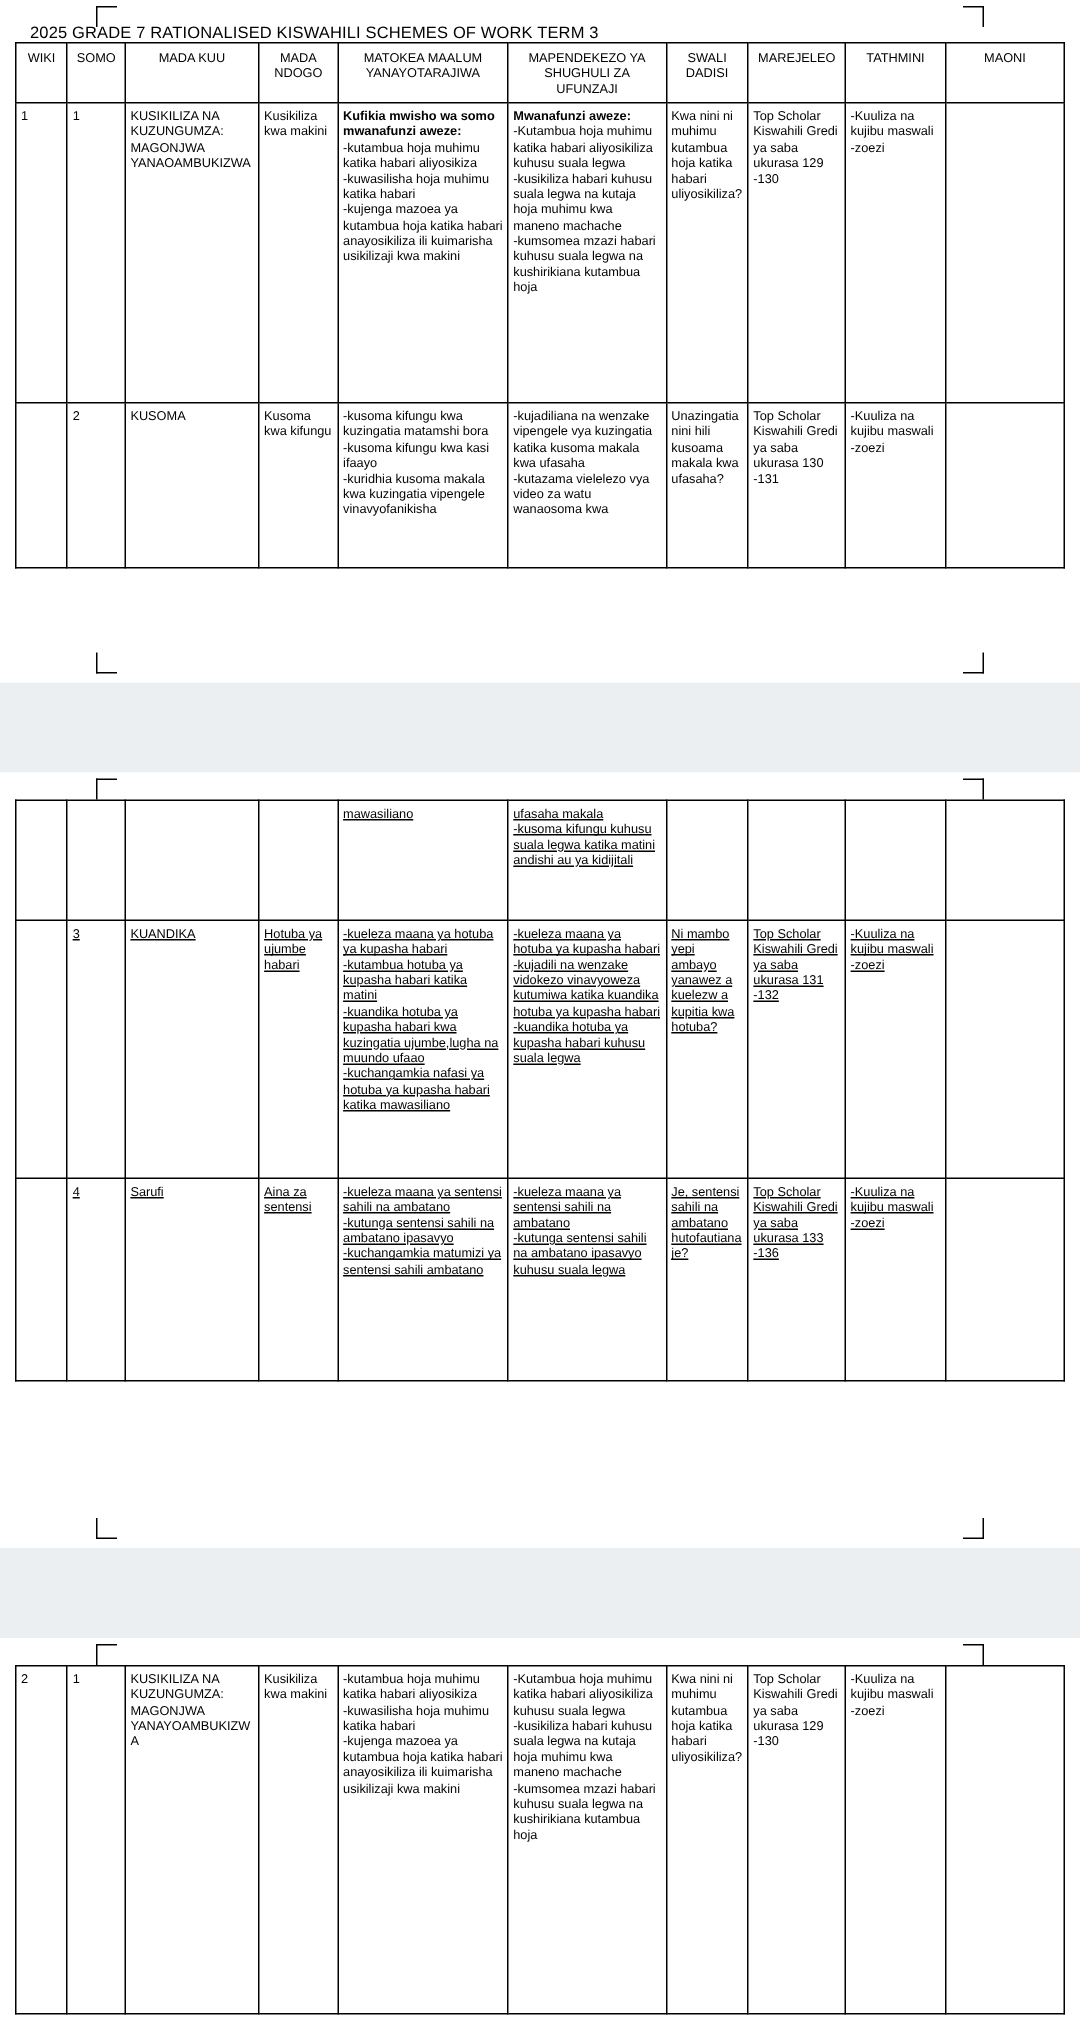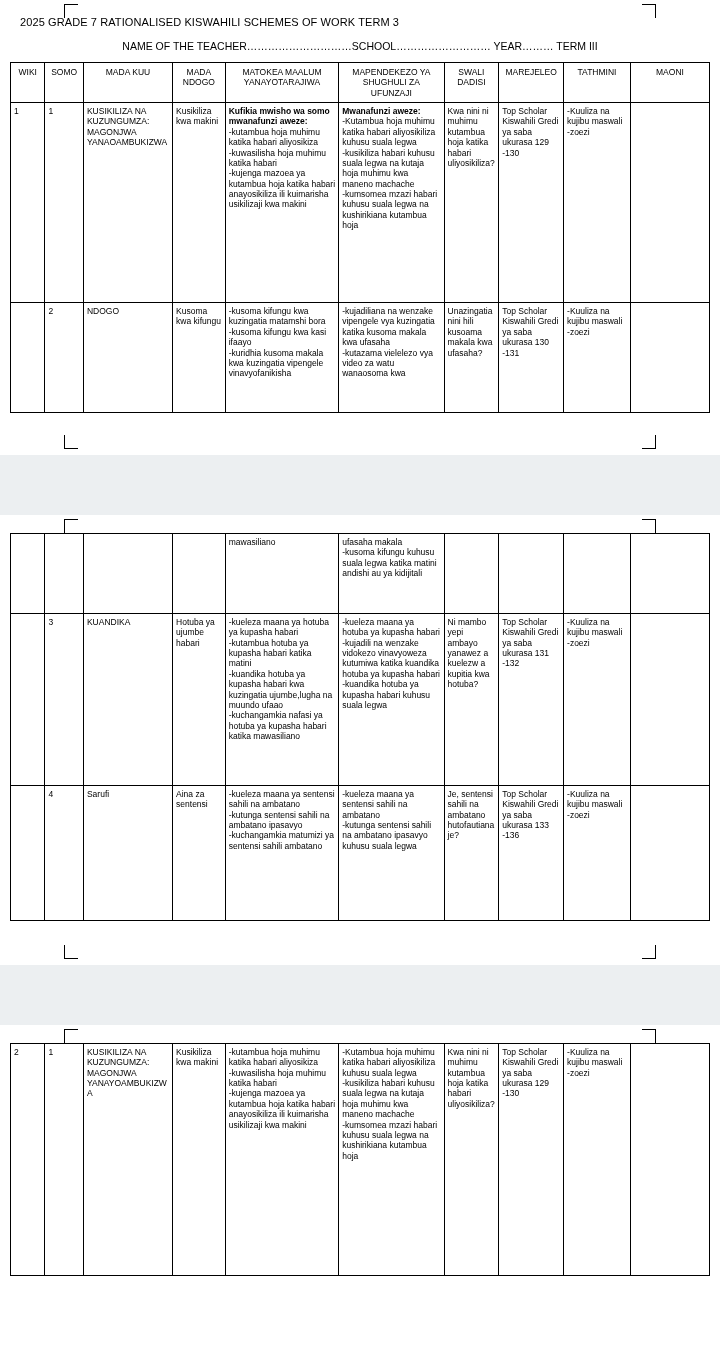--- a/index.html
+++ b/index.html
@@ -89,21 +89,20 @@
 
 <div class="page">
 
   <div class="sheet" style="height:455px;">
     <div class="crop tl" style="left:64px; top:4px;"></div>
     <div class="crop tr" style="right:64px; top:4px;"></div>
     <div class="crop bl" style="left:64px; bottom:6px;"></div>
     <div class="crop br" style="right:64px; bottom:6px;"></div>
 
     <div class="doc-title">2025 GRADE 7 RATIONALISED KISWAHILI SCHEMES OF WORK TERM 3</div>
-    <div class="doc-subtitle">NAME OF THE TEACHER…………………………SCHOOL……………………… YEAR……… TERM III</div>
 
     <table class="scheme">
       <thead>
         <tr>
           <th class="c-wiki">WIKI</th>
           <th class="c-somo">SOMO</th>
           <th class="c-mada">MADA KUU</th>
           <th class="c-ndogo">MADA NDOGO</th>
           <th class="c-matokeo">MATOKEA MAALUM YANAYOTARAJIWA</th>
           <th class="c-mapendekezo">MAPENDEKEZO YA SHUGHULI ZA UFUNZAJI</th>
@@ -132,39 +131,39 @@
 -kumsomea mzazi habari kuhusu suala legwa na kushirikiana kutambua hoja</div>
           </td>
           <td>Kwa nini ni muhimu kutambua hoja katika habari uliyosikiliza?</td>
           <td>Top Scholar Kiswahili Gredi ya saba ukurasa 129 -130</td>
           <td class="cellblock">-Kuuliza na kujibu maswali -zoezi</td>
           <td></td>
         </tr>
         <tr class="row2">
           <td></td>
           <td>2</td>
-          <td>NDOGO</td>
+          <td>KUSOMA</td>
           <td>Kusoma kwa kifungu</td>
           <td class="cellblock">-kusoma kifungu kwa kuzingatia matamshi bora
 -kusoma kifungu kwa kasi ifaayo
 -kuridhia kusoma makala kwa kuzingatia vipengele vinavyofanikisha</td>
           <td class="cellblock">-kujadiliana na wenzake vipengele vya kuzingatia katika kusoma makala kwa ufasaha
 -kutazama vielelezo vya video za watu wanaosoma kwa</td>
           <td>Unazingatia nini hili kusoama  makala kwa ufasaha?</td>
           <td>Top Scholar Kiswahili Gredi ya saba ukurasa 130 -131</td>
           <td class="cellblock">-Kuuliza na kujibu maswali -zoezi</td>
           <td></td>
         </tr>
       </tbody>
     </table>
   </div>
 
   <div class="gap"></div>
 
-  <div class="sheet" style="height:450px; padding-top:18px;">
+  <div class="sheet" style="height:517px; padding-top:18px;text-decoration:underline;">
     <div class="crop tl" style="left:64px; top:4px;"></div>
     <div class="crop tr" style="right:64px; top:4px;"></div>
     <div class="crop bl" style="left:64px; bottom:6px;"></div>
     <div class="crop br" style="right:64px; bottom:6px;"></div>
 
     <table class="scheme">
       <tbody>
         <tr class="spacer-row">
           <td class="c-wiki"></td>
           <td class="c-somo"></td>

